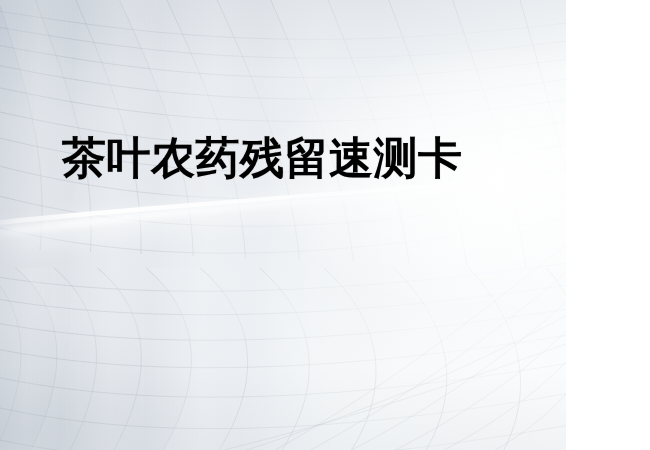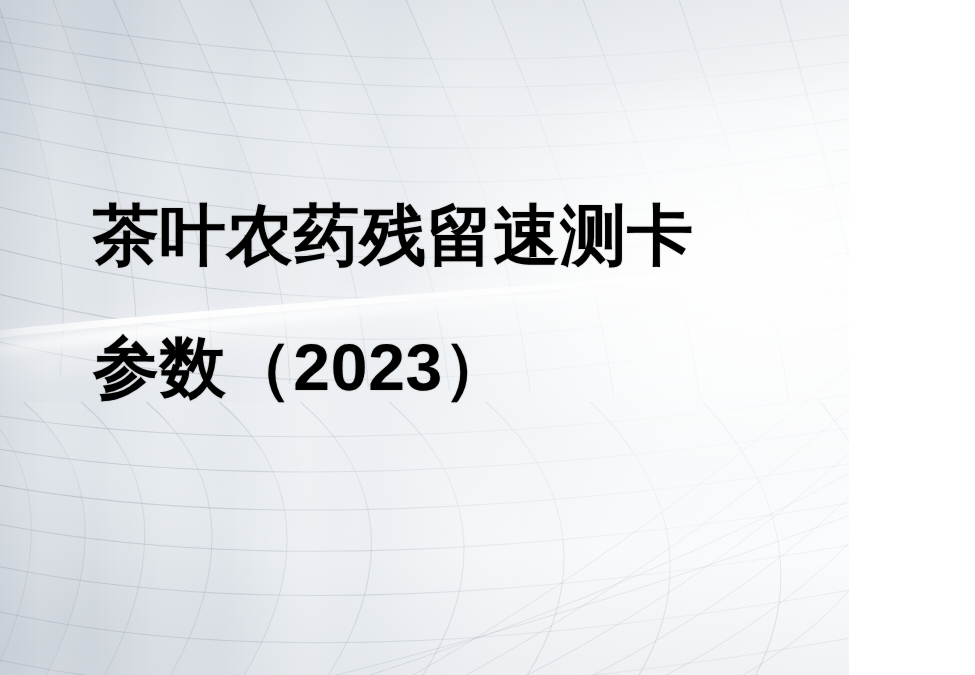--- a/index.html
+++ b/index.html
@@ -214,16 +214,15 @@
     <path d="M-20,236 C 120,218 320,202 680,176 L 680,186 C 320,214 120,230 -20,250 Z" fill="url(#streakGrad)" filter="url(#streakBlurWide)" opacity="0.85"></path>
     <path d="M-20,230 C 120,214 320,199 680,174 L 680,179 C 320,205 120,221 -20,240 Z" fill="url(#streakGrad)" filter="url(#streakBlur)"></path>
     <path d="M-20,222 C 110,209 320,196 680,172 L 680,175 C 320,200 110,214 -20,227 Z" fill="url(#streakGrad)"></path>
   </svg>
 
   <div class="bg-layer bg-bands"></div>
   <div class="bg-layer bg-vignette"></div>
 
   <div id="title-block">
     <div class="title-line" id="title-line-1">茶叶农药残留速测卡</div>
-    <div class="title-line" id="title-line-2">参数（2023）</div>
   </div>
 
 </div>
 
 </body></html>

